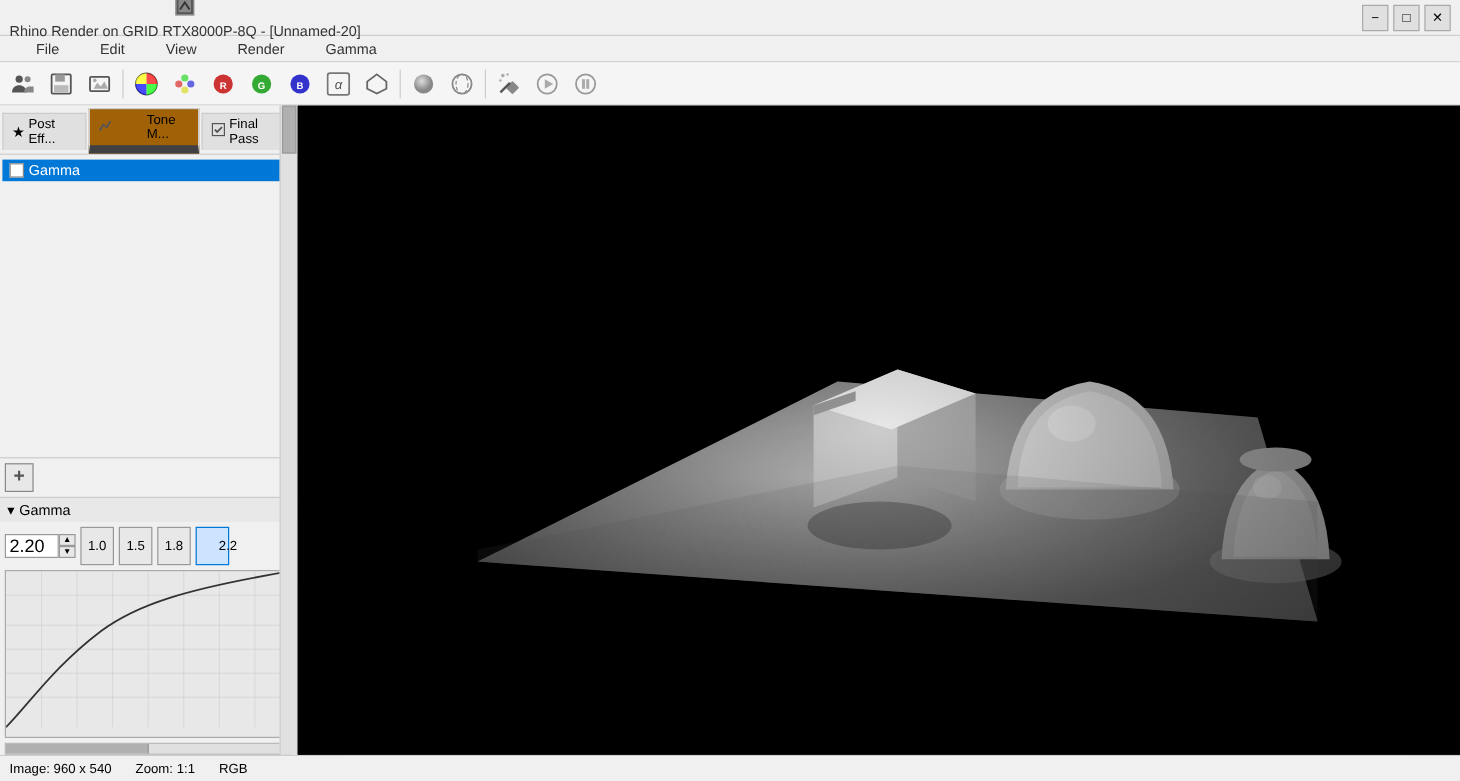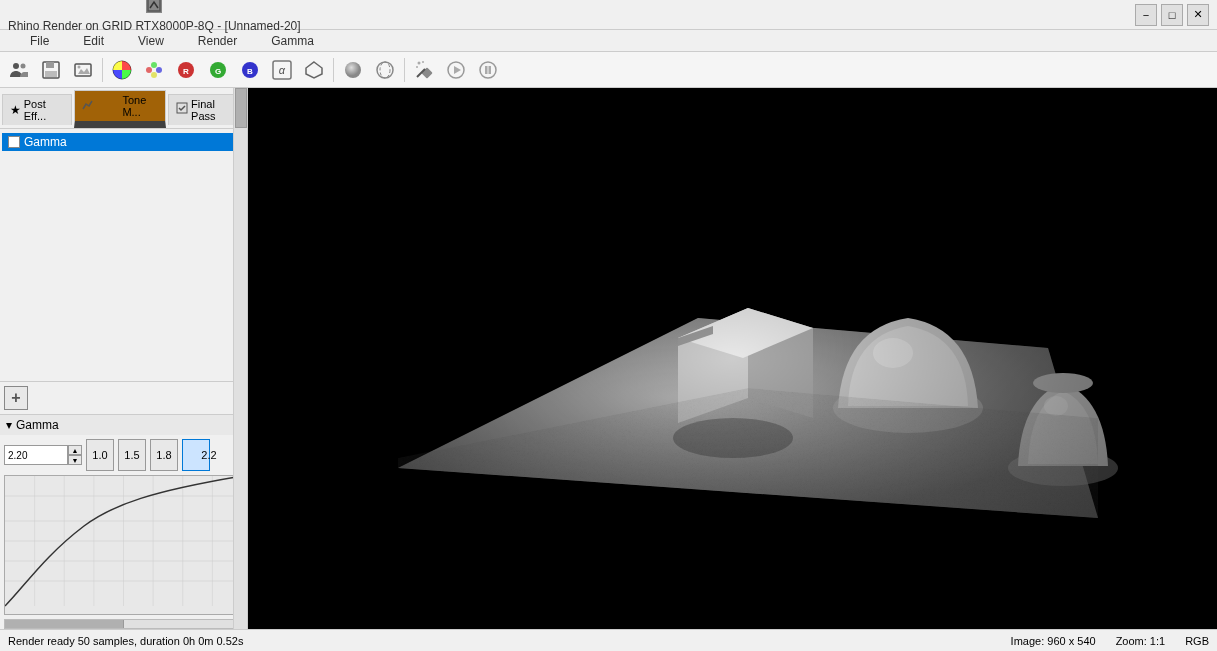--- a/index.html
+++ b/index.html
@@ -170,23 +170,23 @@
       gap: 4px;
     }
     .gamma-controls {
       padding: 4px;
       display: flex; align-items: center; gap: 4px;
     }
     .gamma-input-wrap {
       display: flex; align-items: center;
     }
     .gamma-input {
-      width: 64px; height: 20px;
+      width: 45px; height: 20px;
       border: 1px solid #999;
-      font-size: 10px;
+      font-size: 15px;
       padding: 3px 3px;
       background: white;
     }
     .spinner-btns {
       display: flex; flex-direction: column;
     }
     .spin-btn {
       width: 14px; height: 10px;
       border: 1px solid #999;
       background: #e8e8e8;
@@ -555,19 +555,18 @@
       <radialGradient id="vignette" cx="50%" cy="50%" r="70%">
         <stop offset="0%" stop-color="#000" stop-opacity="0"></stop>
         <stop offset="100%" stop-color="#000" stop-opacity="0.7"></stop>
       </radialGradient>
       <rect width="969" height="541" fill="url(#vignette)"></rect>
     </svg>
   </div>
 </div>
 
 <div class="status-bar">
-  <span class="status-left">Render ready 50 samples, duration 0h 0m 0.52s</span>
   <div class="status-right">
     <span>Image: 960 x 540</span>
     <span>Zoom: 1:1</span>
     <span>RGB</span>
   </div>
 </div>
 
 </body></html>

